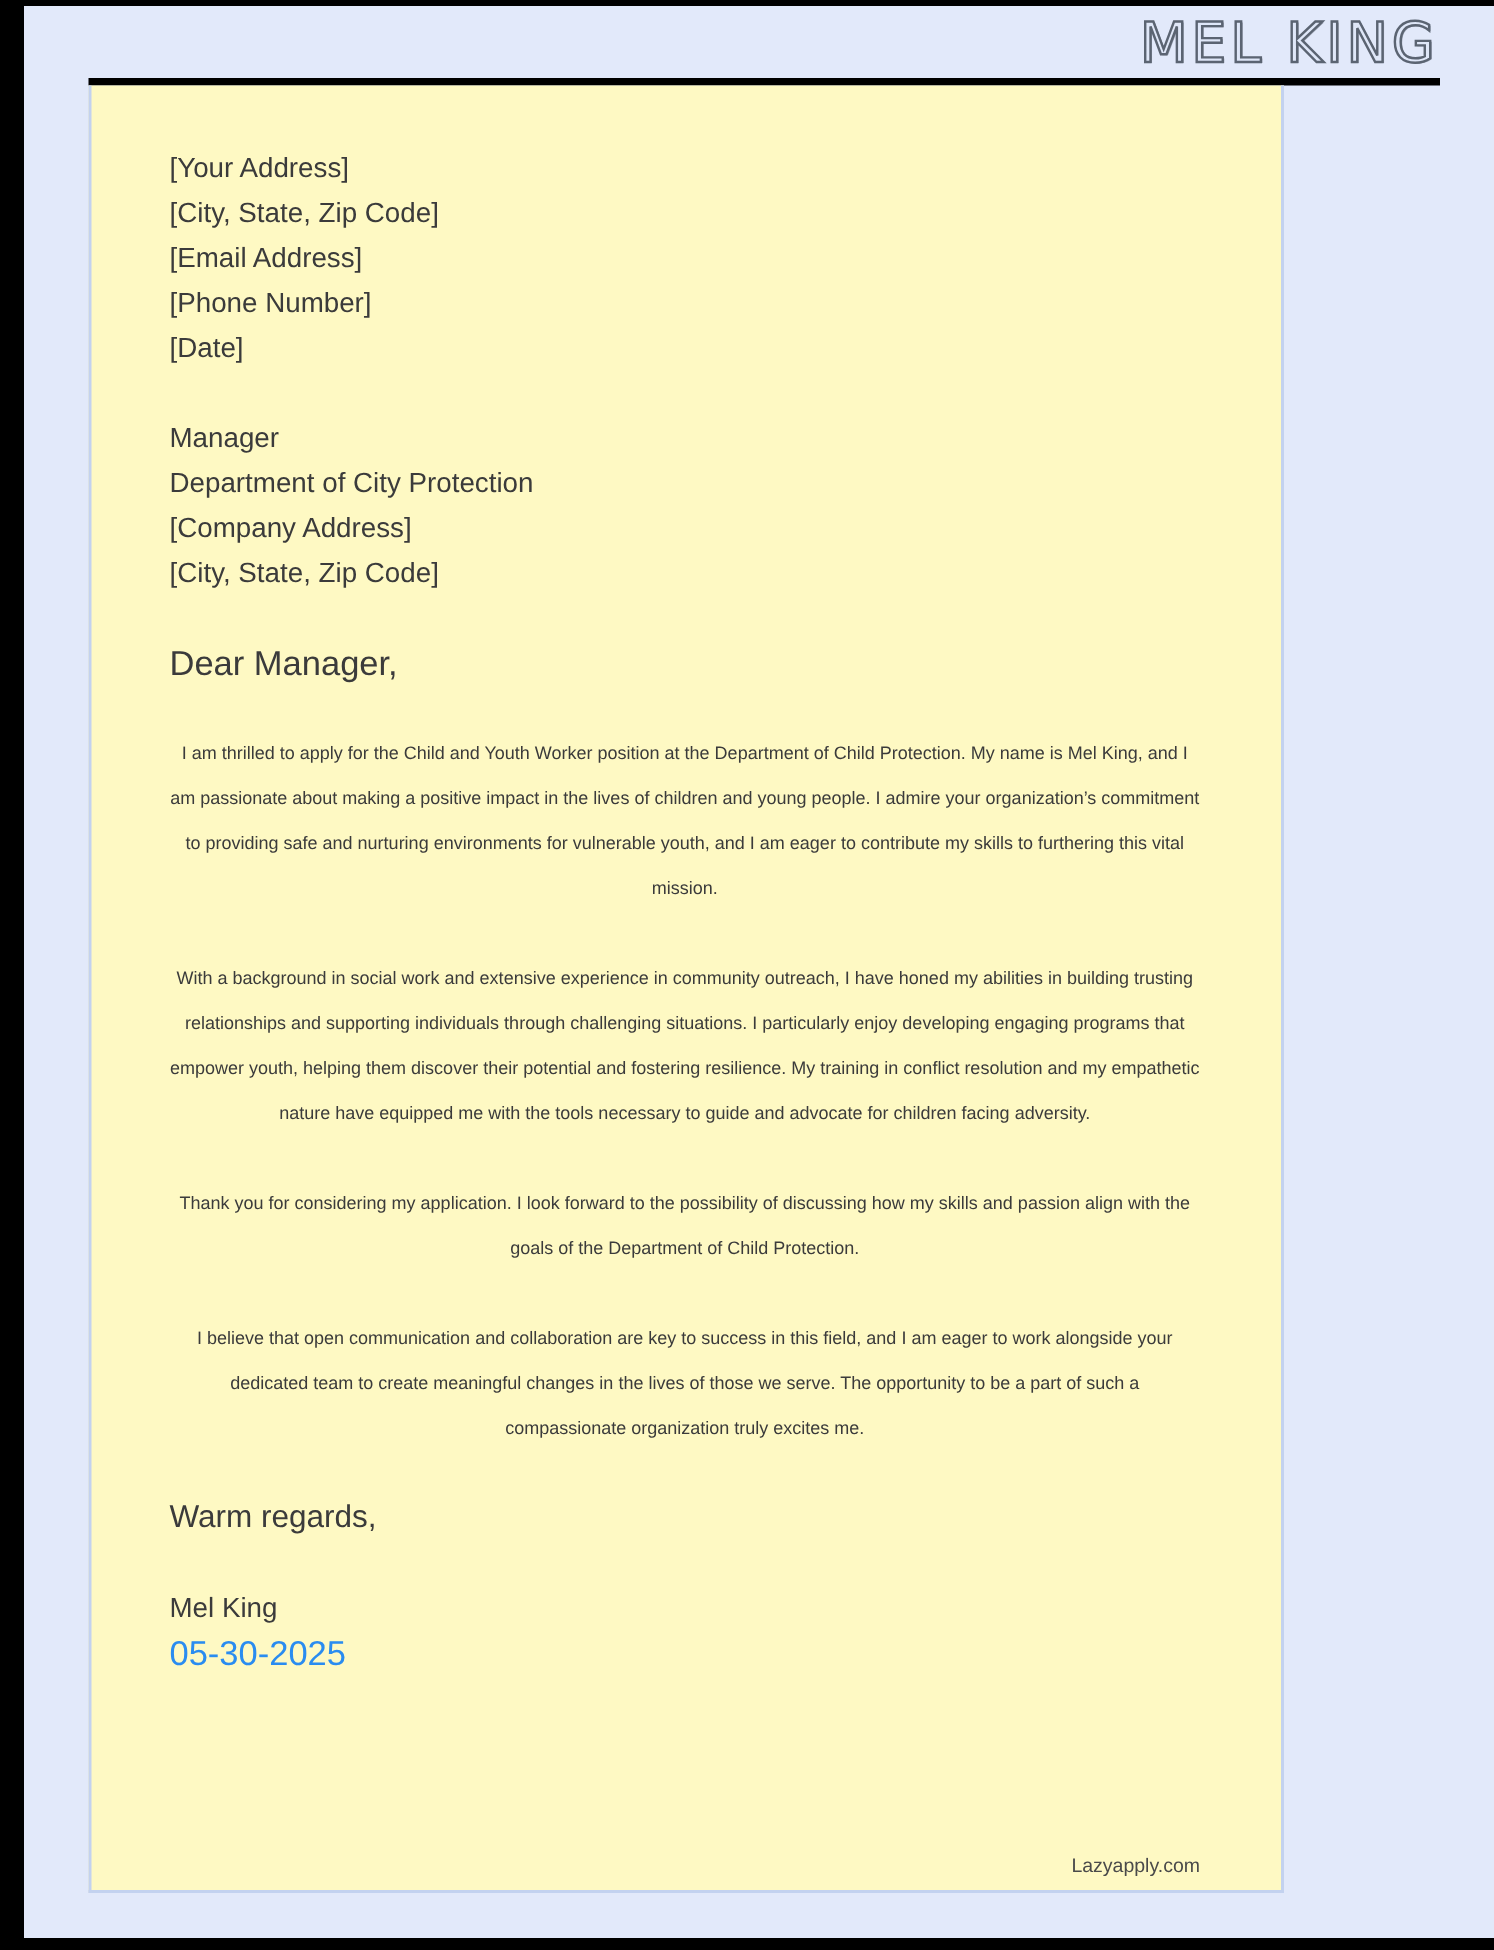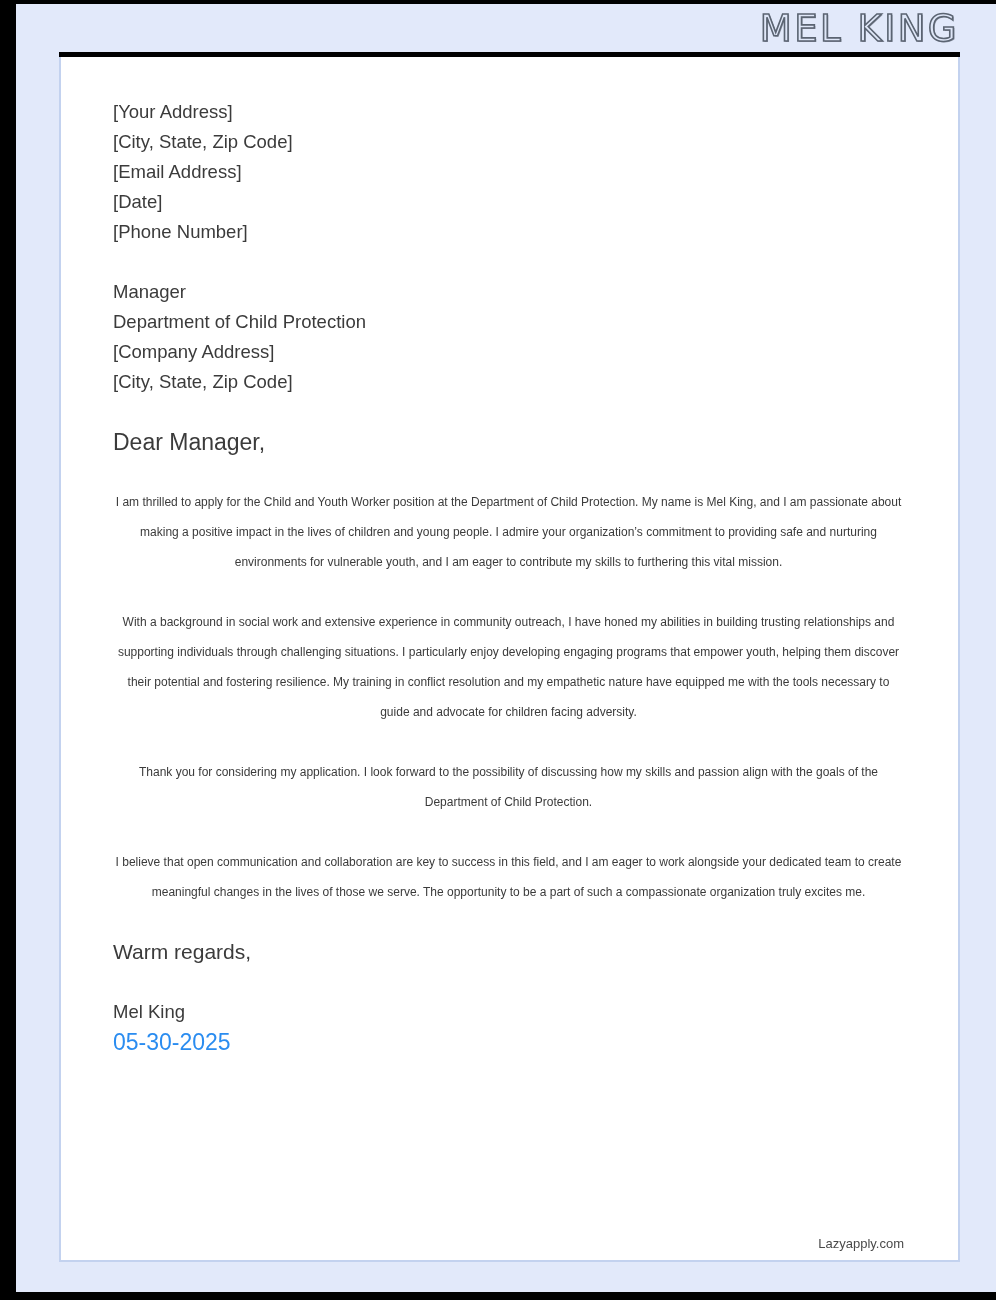--- a/index.html
+++ b/index.html
@@ -58,23 +58,23 @@
     width: 901px;
     height: 5px;
     background: #000000;
   }
 
   
   .card {
     position: absolute;
     left: 43px;
     top: 53px;
-    width: 901px;
+    width: 797px;
     height: 1205px;
-    background: #ffffff;
+    background: #fef9c3;
     box-sizing: border-box;
     border-left: 2px solid #c3d2ef;
     border-right: 2px solid #c3d2ef;
     border-bottom: 2px solid #c3d2ef;
     overflow: hidden;
   }
 
   .card-inner {
     position: absolute;
     left: 52px;
@@ -151,29 +151,29 @@
 
   <div class="top-rule"></div>
 
   <div class="card">
     <div class="card-inner">
 
       <div class="block">
         <span class="addr-line">[Your Address]</span>
         <span class="addr-line">[City, State, Zip Code]</span>
         <span class="addr-line">[Email Address]</span>
+        <span class="addr-line">[Phone Number]</span>
         <span class="addr-line">[Date]</span>
-        <span class="addr-line">[Phone Number]</span>
       </div>
 
       <div class="spacer"></div>
 
       <div class="block">
         <span class="addr-line">Manager</span>
-        <span class="addr-line">Department of Child Protection</span>
+        <span class="addr-line">Department of City Protection</span>
         <span class="addr-line">[Company Address]</span>
         <span class="addr-line">[City, State, Zip Code]</span>
       </div>
 
       <div class="spacer"></div>
 
       <p class="salutation">Dear Manager,</p>
 
       <p class="para">I am thrilled to apply for the Child and Youth Worker position at the Department of Child Protection. My name is Mel King, and I am passionate about making a positive impact in the lives of children and young people. I admire your organization’s commitment to providing safe and nurturing environments for vulnerable youth, and I am eager to contribute my skills to furthering this vital mission.</p>
       <p class="para">With a background in social work and extensive experience in community outreach, I have honed my abilities in building trusting relationships and supporting individuals through challenging situations. I particularly enjoy developing engaging programs that empower youth, helping them discover their potential and fostering resilience. My training in conflict resolution and my empathetic nature have equipped me with the tools necessary to guide and advocate for children facing adversity.</p>

